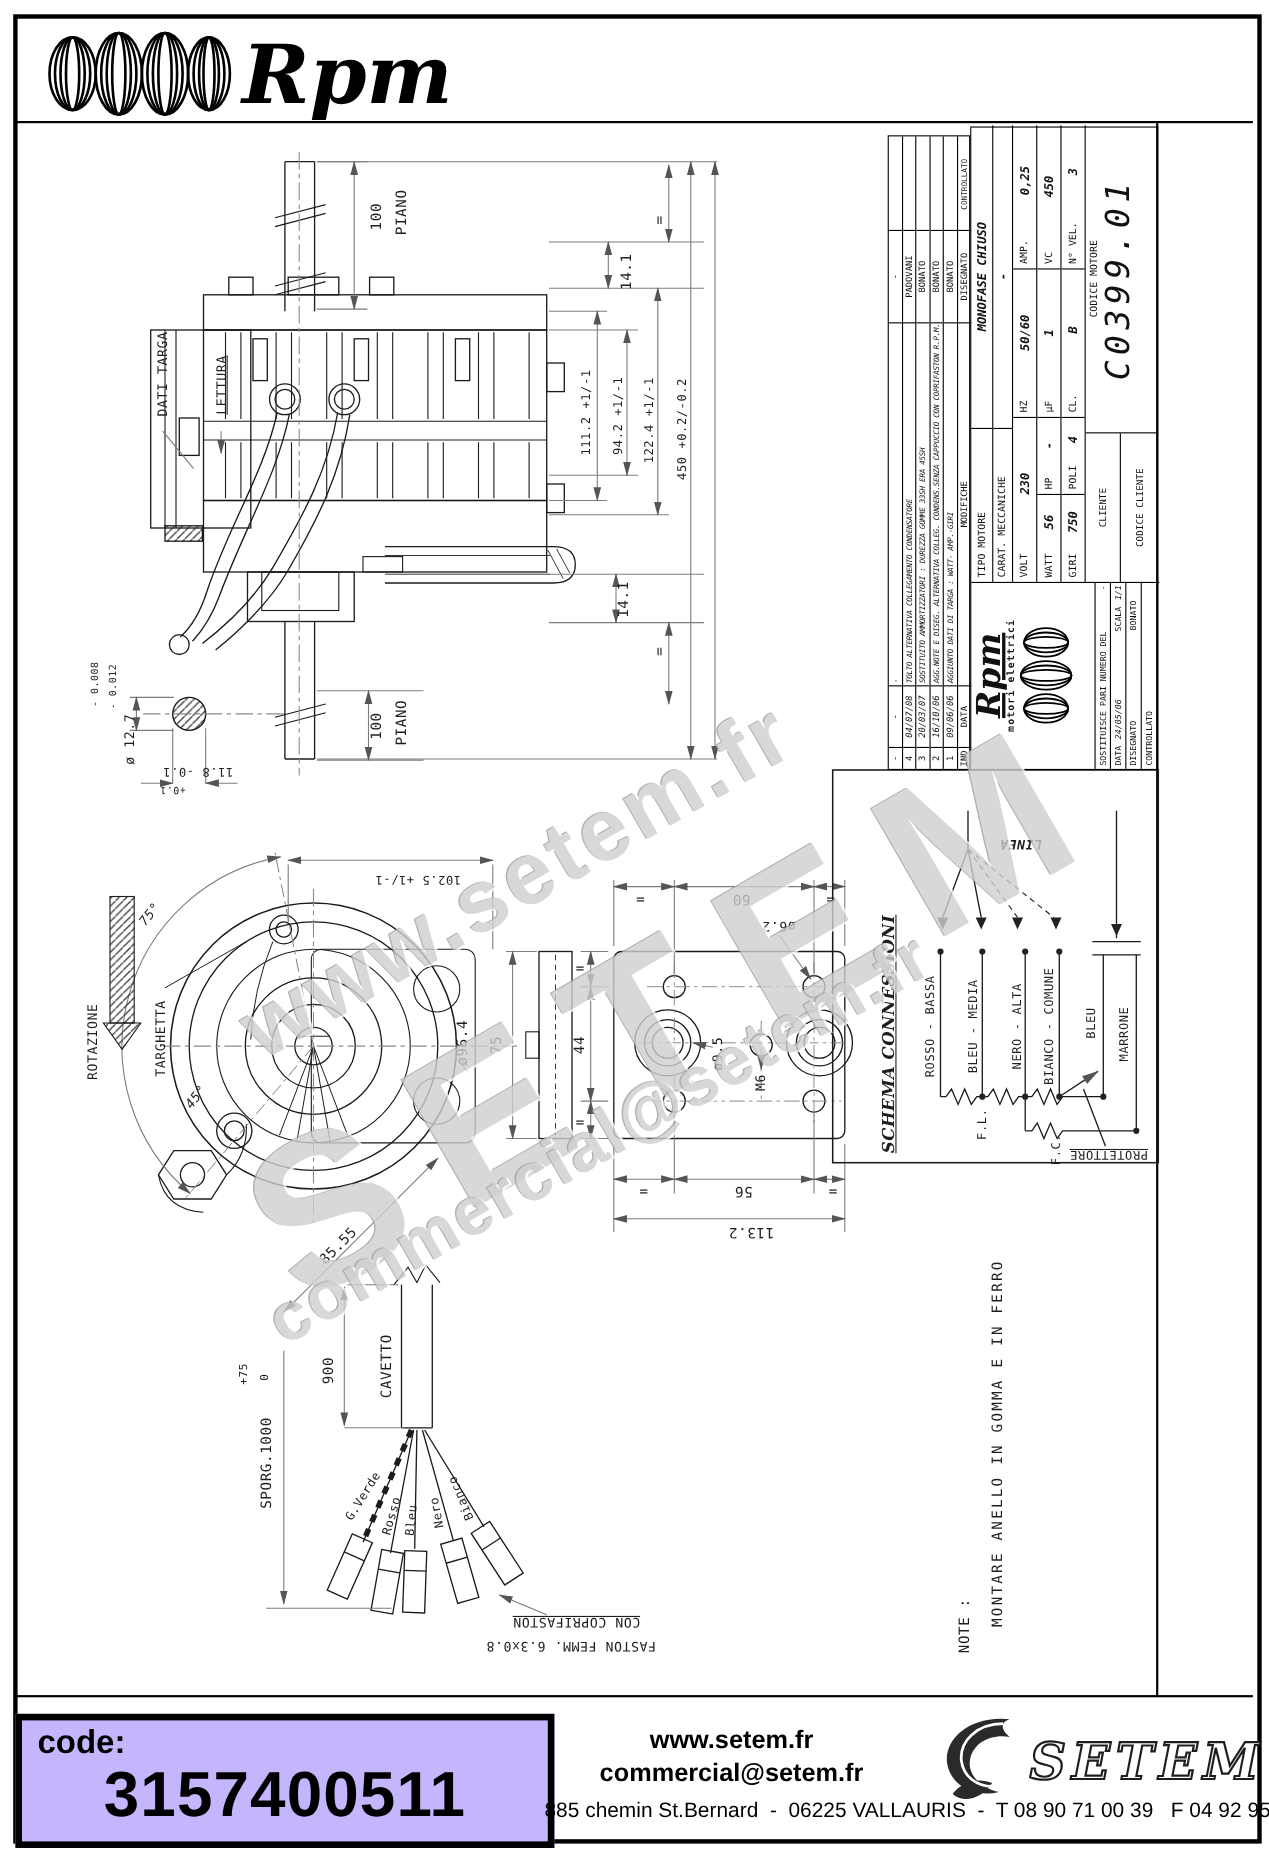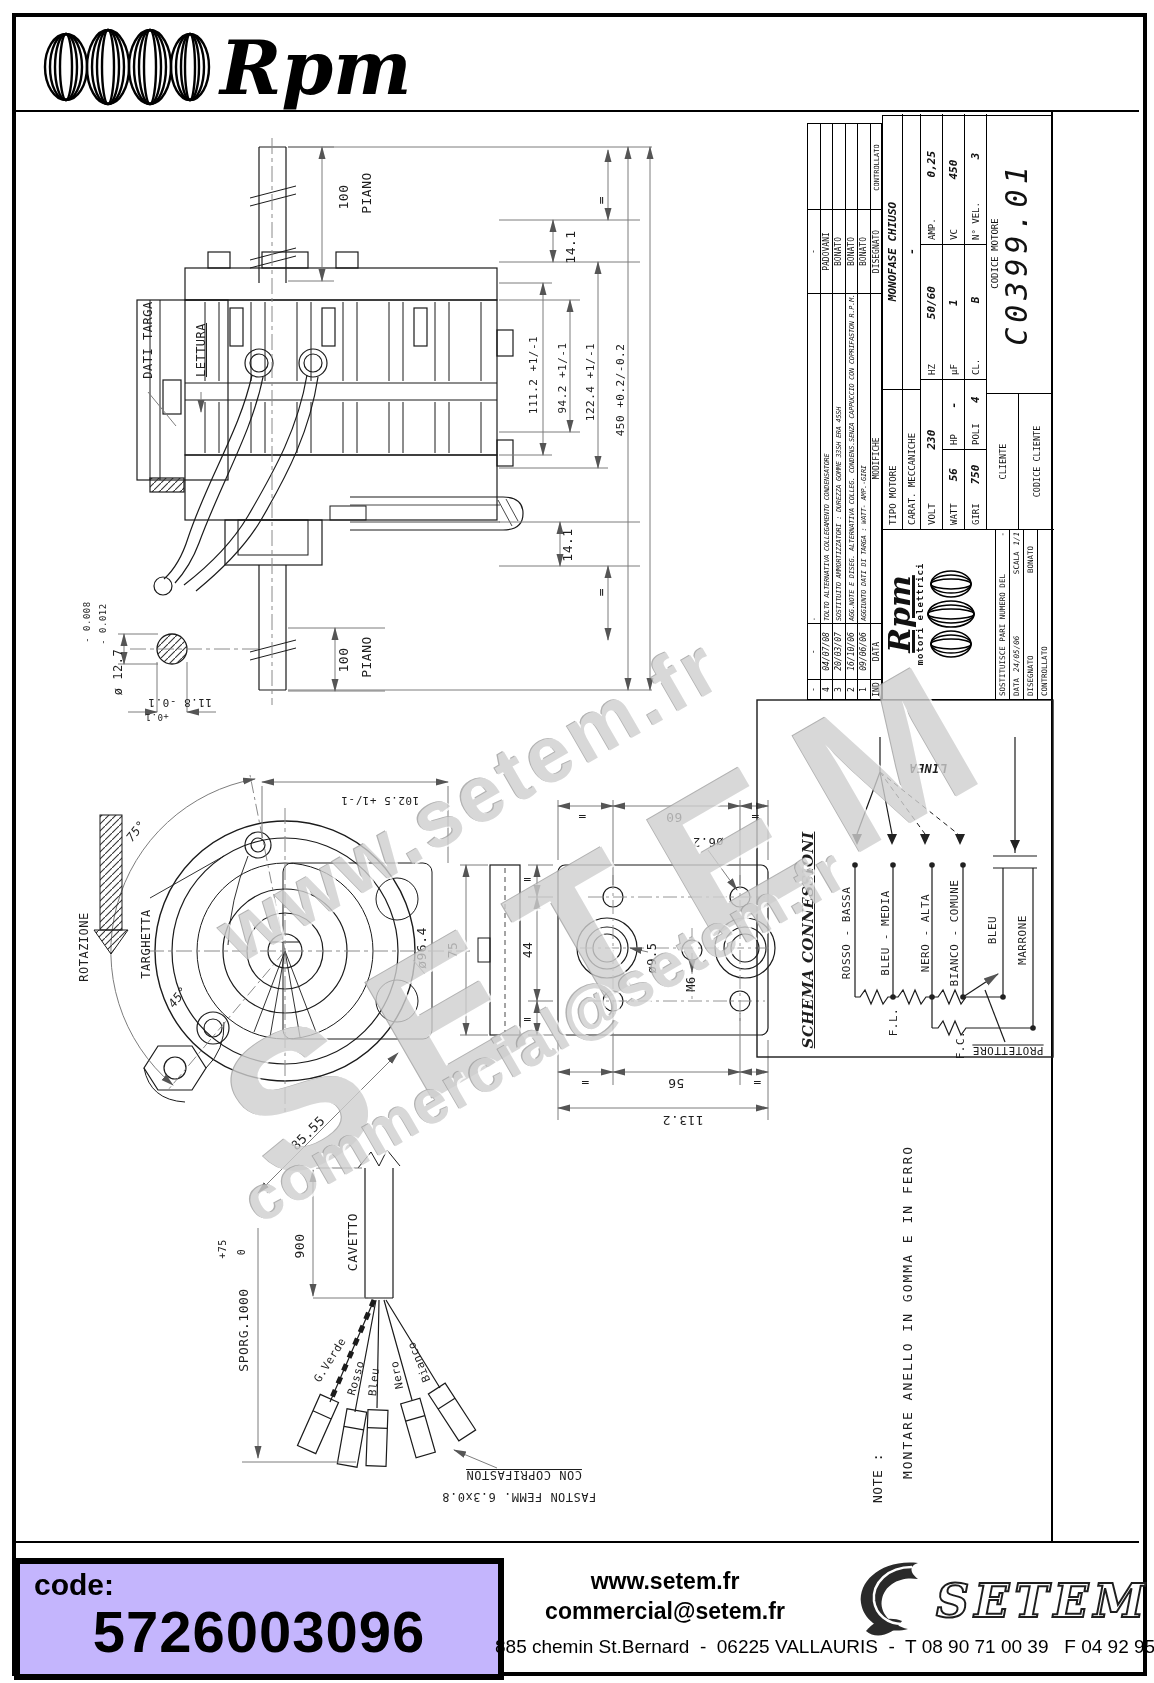--- a/index.html
+++ b/index.html
@@ -584,21 +584,21 @@
       </div>
     </div>
   </div>
 
   <span class="wm" style="left:470px;top:800px;font-size:80px;letter-spacing:4px">www.setem.fr</span>
   <span class="wm" style="left:615px;top:915px;font-size:195px;letter-spacing:38px">SETEM</span>
   <span class="wm" style="left:545px;top:1035px;font-size:62px;letter-spacing:2px">commercial@setem.fr</span>
 
   <div class="codebox">
     <div class="codelabel">code:</div>
-    <div class="codeval">5726003096</div>
+    <div class="codeval">3157400511</div>
   </div>
   <div class="fsite">www.setem.fr</div>
   <div class="femail">commercial@setem.fr</div>
   <div class="faddr">885 chemin St.Bernard  -  06225 VALLAURIS  -  T 08 90 71 00 39   F 04 92 95 19 39</div>
   <svg width="300" height="95" style="position:absolute;left:848px;top:1555px;z-index:6">
     <g>
       <path d="M70,8 C34,4 10,26 13,48 C16,68 38,80 60,74 C42,70 31,57 34,44 C37,29 53,21 70,24 C60,16 63,10 70,8 Z" fill="#2a2a2a"></path>
       <path d="M18,76 C27,64 42,61 54,66 C45,80 28,85 18,76 Z" fill="#2a2a2a"></path>
       <path d="M64,12 C40,12 24,28 26,46 C28,60 40,69 54,69" fill="none" stroke="#fff" stroke-width="2.5"></path>
     </g>

